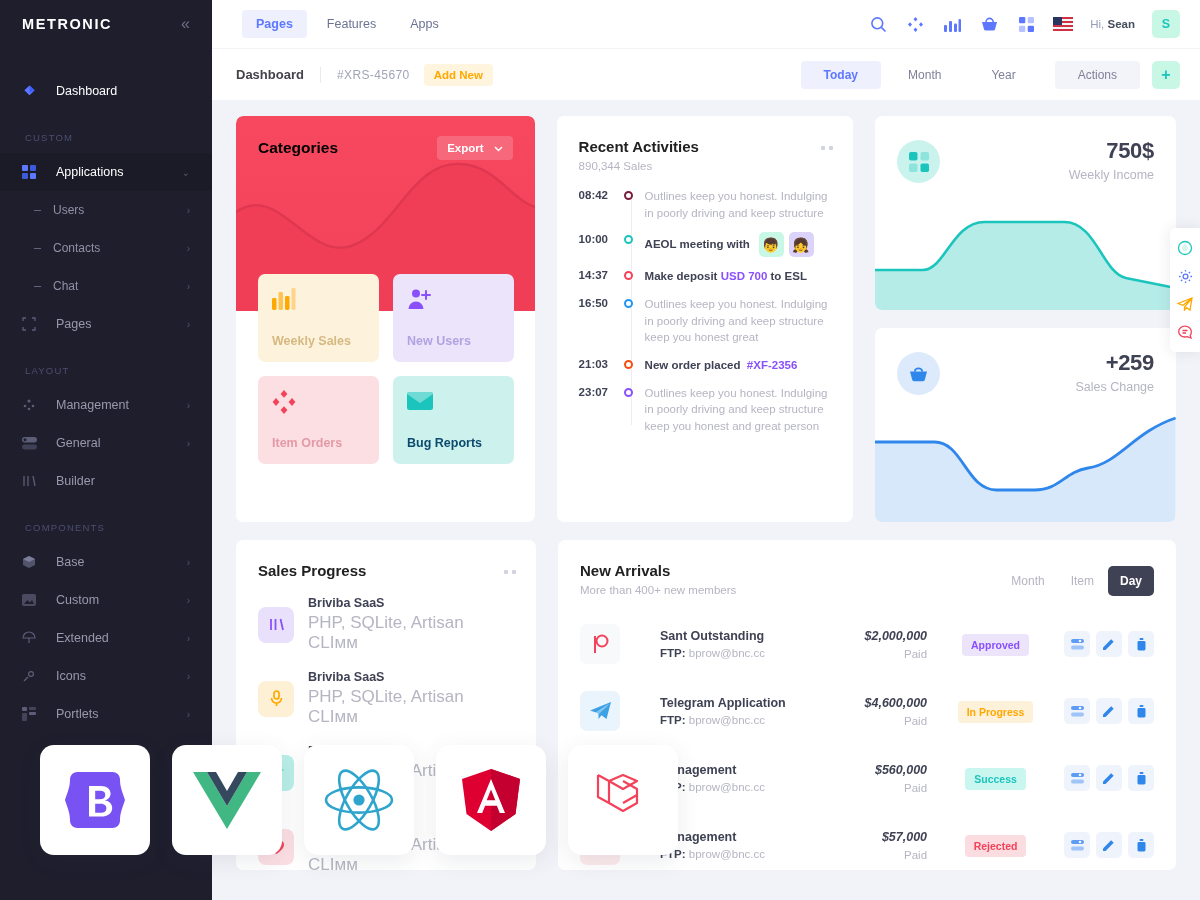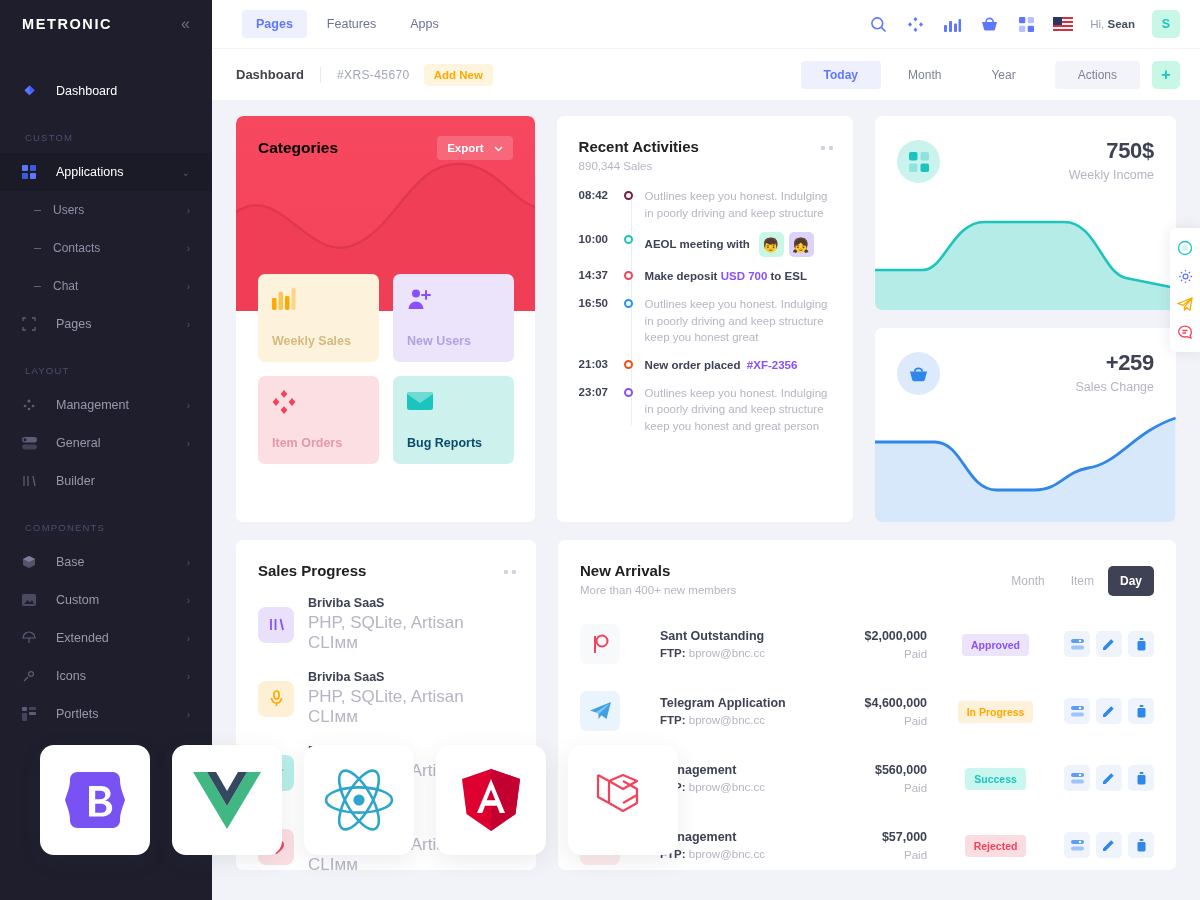--- a/index.html
+++ b/index.html
@@ -216,21 +216,21 @@
   .na-row { display: flex; align-items: center; padding: 14px 0 13px 0; gap: 24px; }
   .na-logo {
     width: 40px; height: 40px; border-radius: 7px; background: #f8f9fb;
     display: flex; align-items: center; justify-content: center; flex: 0 0 40px; margin-right: 16px;
   }
   .na-info { width: 210px; }
   .na-title { font-size: 12.5px; font-weight: bold; color: #3f4254; }
   .na-ftp { font-size: 11.5px; color: #b5b5c3; margin-top: 4px; }
   .na-ftp b { color: #3f4254; }
   .na-amt { width: 118px; text-align: right; }
-  .na-amt-v { font-size: 12.5px; font-weight: bold; color: #3f4254; }
+  .na-amt-v { font-size: 12.5px; font-weight: bold; color: #3f4254; font-style: italic; }
   .na-amt-l { font-size: 11.5px; color: #b5b5c3; margin-top: 5px; }
   .na-status { width: 120px; text-align: center; }
   .na-status span {
     font-size: 10.5px; font-weight: 600; padding: 5px 9px; border-radius: 4px;
   }
   .na-acts { margin-left: auto; display: flex; gap: 6px; }
   .act-btn {
     width: 26px; height: 26px; border-radius: 5px; background: #eef3fc;
     display: flex; align-items: center; justify-content: center;
   }

